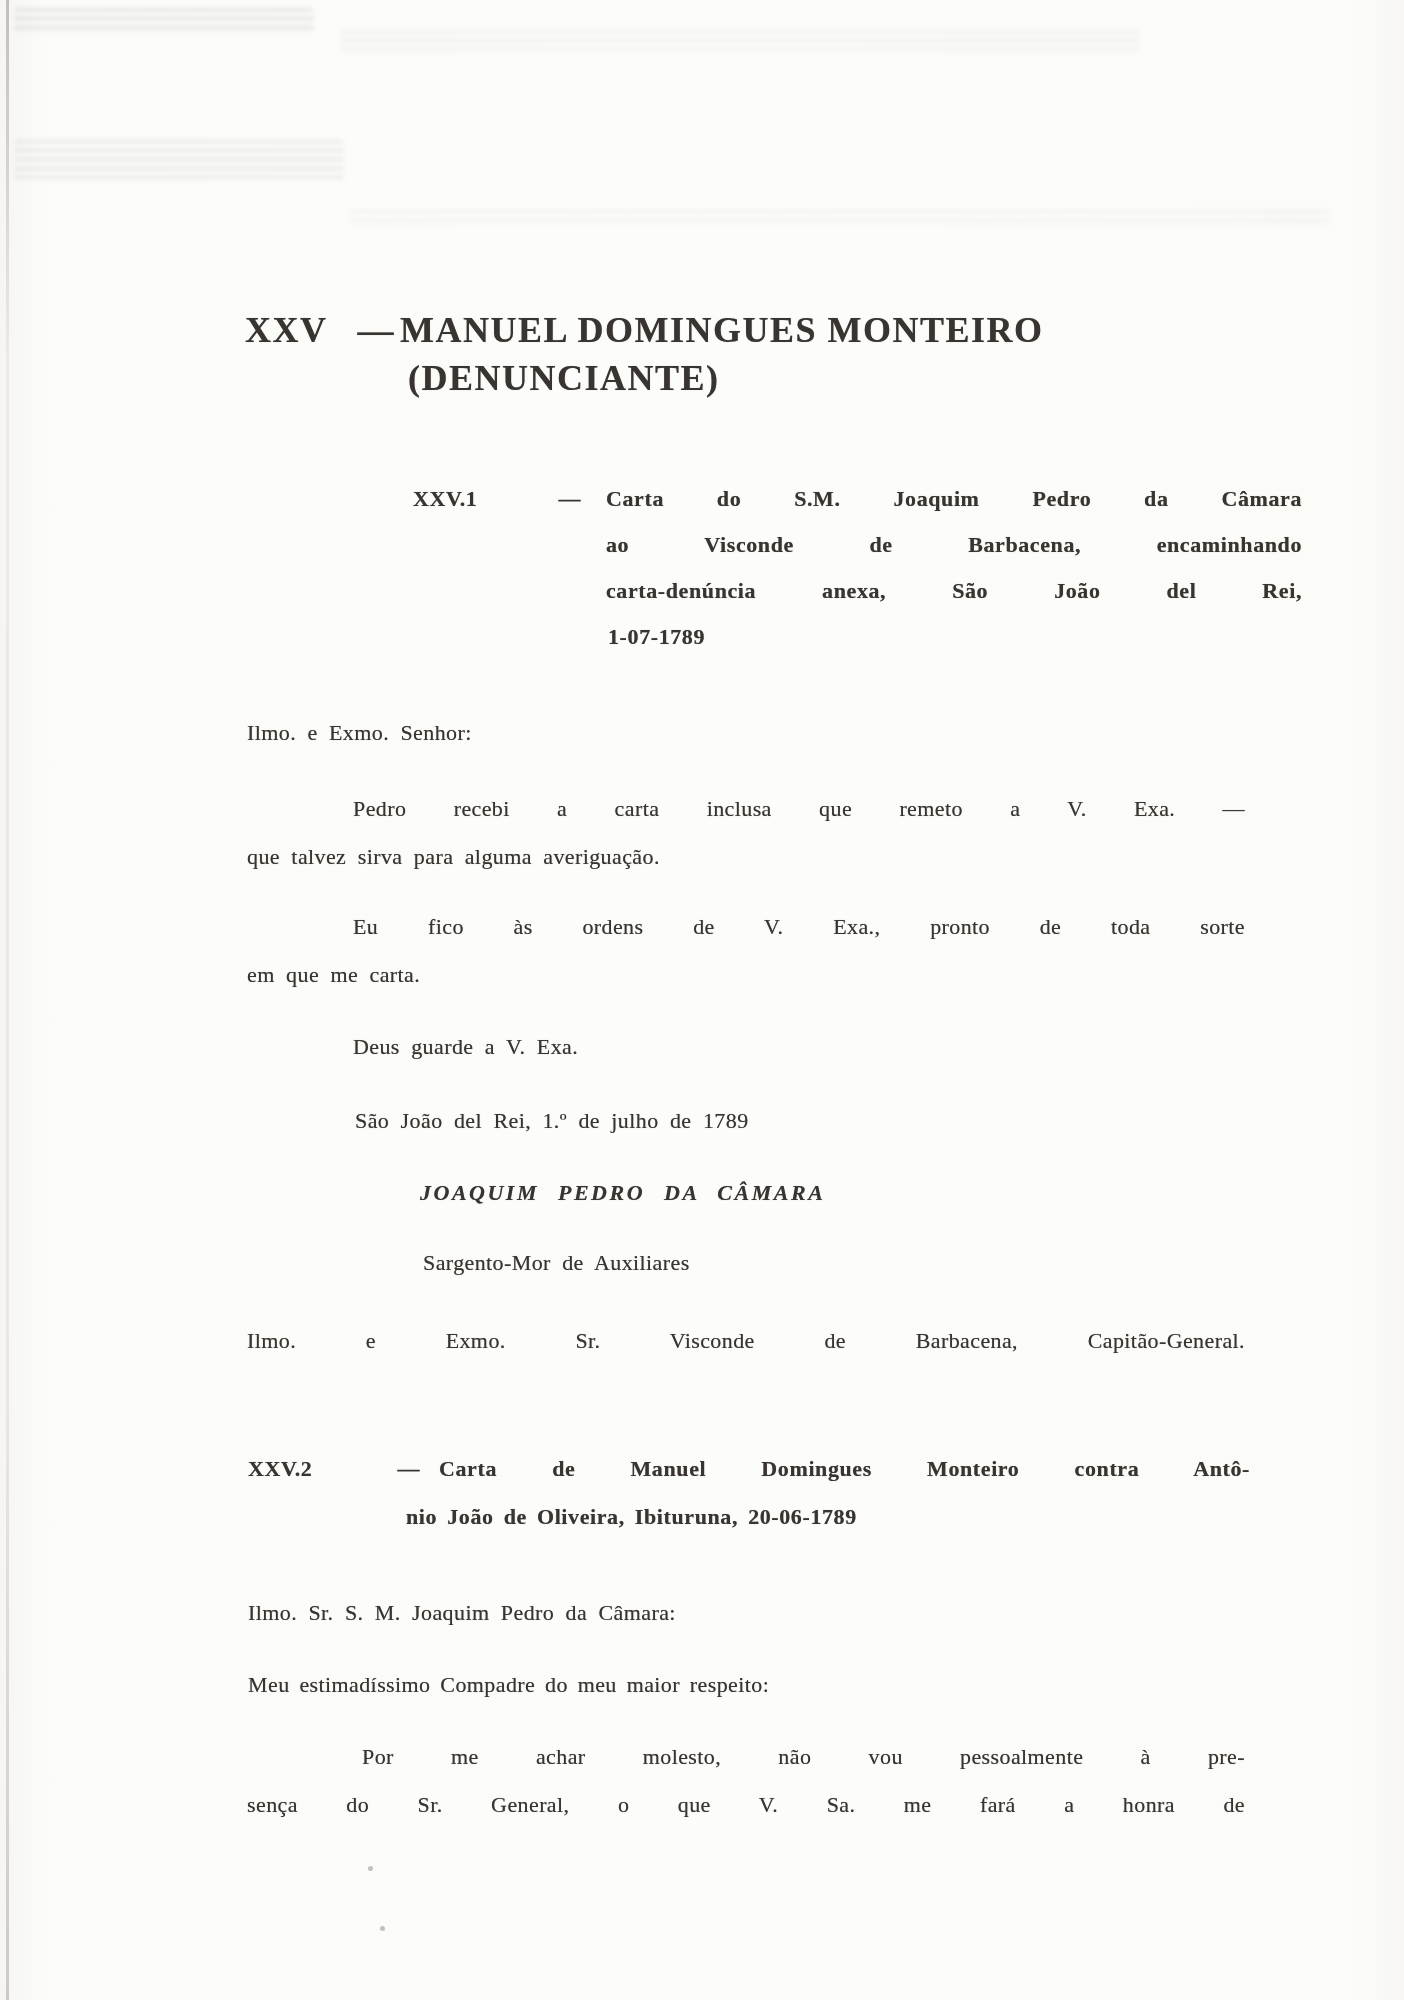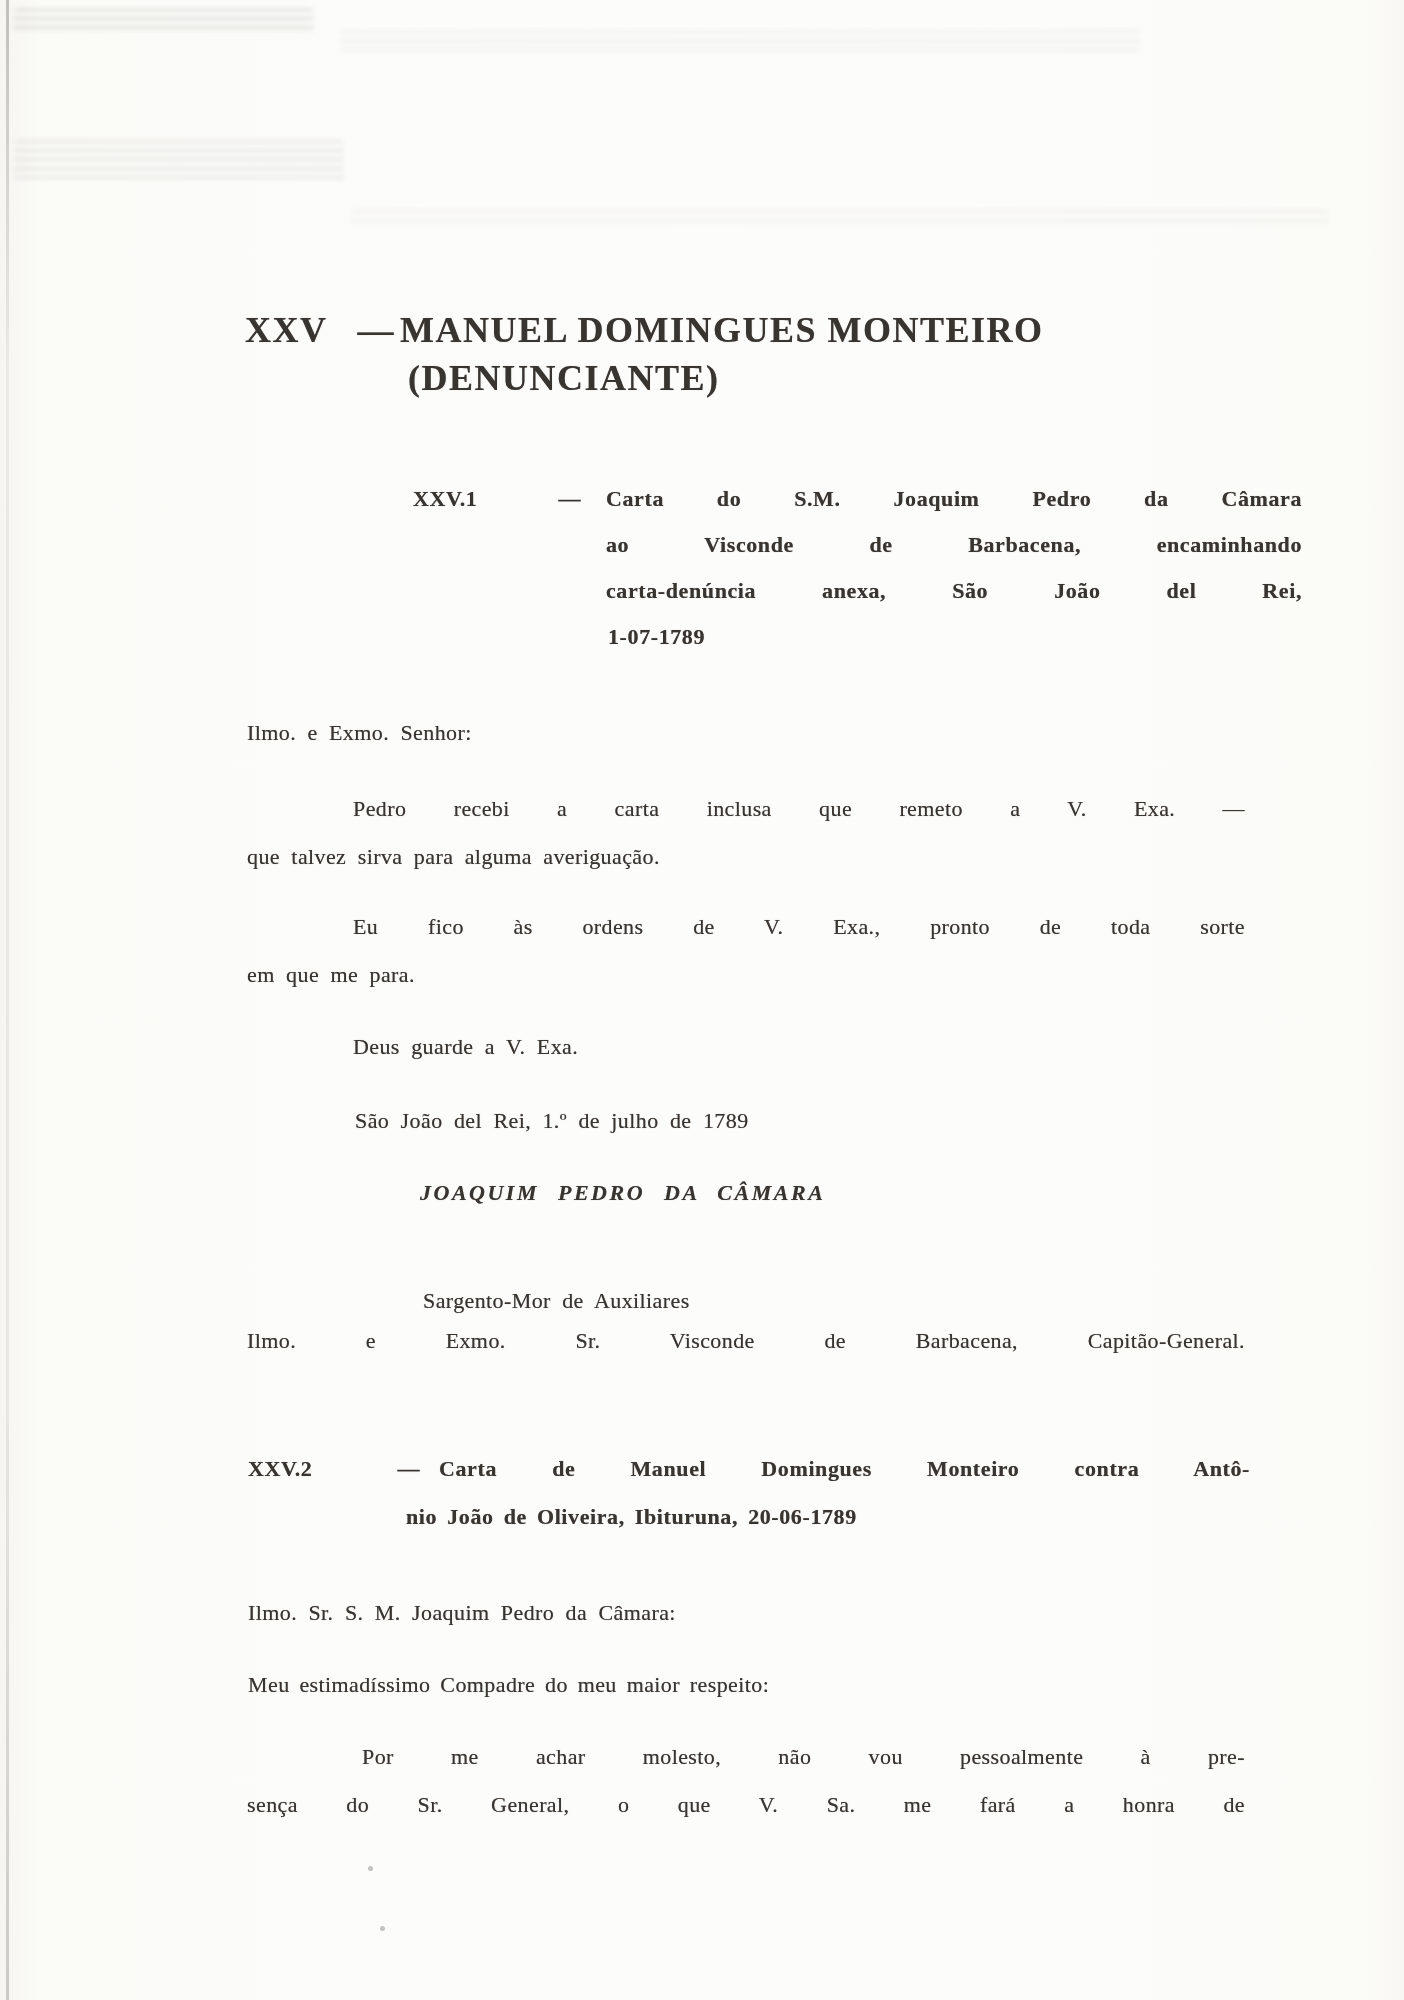--- a/index.html
+++ b/index.html
@@ -82,27 +82,27 @@
   <div class="line h2 just" style="left:606px; top:534px; width:696px;">ao Visconde de Barbacena, encaminhando</div>
   <div class="line h2 just" style="left:606px; top:580px; width:696px;">carta-denúncia anexa, São João del Rei,</div>
   <div class="line h2" style="left:608px; top:626px;">1-07-1789</div>
 
   <div class="line ws" style="left:247px; top:722px;">Ilmo. e Exmo. Senhor:</div>
 
   <div class="line just" style="left:353px; top:798px; width:892px;">Pedro recebi a carta inclusa que remeto a V. Exa. —</div>
   <div class="line ws" style="left:247px; top:846px;">que talvez sirva para alguma averiguação.</div>
 
   <div class="line just" style="left:353px; top:916px; width:892px;">Eu fico às ordens de V. Exa., pronto de toda sorte</div>
-  <div class="line ws" style="left:247px; top:964px;">em que me para.</div>
+  <div class="line ws" style="left:247px; top:964px;">em que me carta.</div>
 
   <div class="line ws" style="left:353px; top:1036px;">Deus guarde a V. Exa.</div>
   <div class="line ws" style="left:355px; top:1110px;">São João del Rei, 1.º de julho de 1789</div>
 
   <div class="line sig" style="left:420px; top:1182px;">JOAQUIM PEDRO DA CÂMARA</div>
-  <div class="line ws" style="left:423px; top:1252px;margin-top:38px;">Sargento-Mor de Auxiliares</div>
+  <div class="line ws" style="left:423px; top:1252px;">Sargento-Mor de Auxiliares</div>
 
   <div class="line just" style="left:247px; top:1330px; width:998px;">Ilmo. e Exmo. Sr. Visconde de Barbacena, Capitão-General.</div>
 
   <div class="line h2 prefix" style="left:248px; top:1458px; width:172px;">
     <span>XXV.2</span>
     <span>—</span>
   </div>
   <div class="line h2 just" style="left:439px; top:1458px; width:811px;">Carta de Manuel Domingues Monteiro contra Antô-</div>
   <div class="line h2 ws2" style="left:406px; top:1506px;">nio João de Oliveira, Ibituruna, 20-06-1789</div>
 

